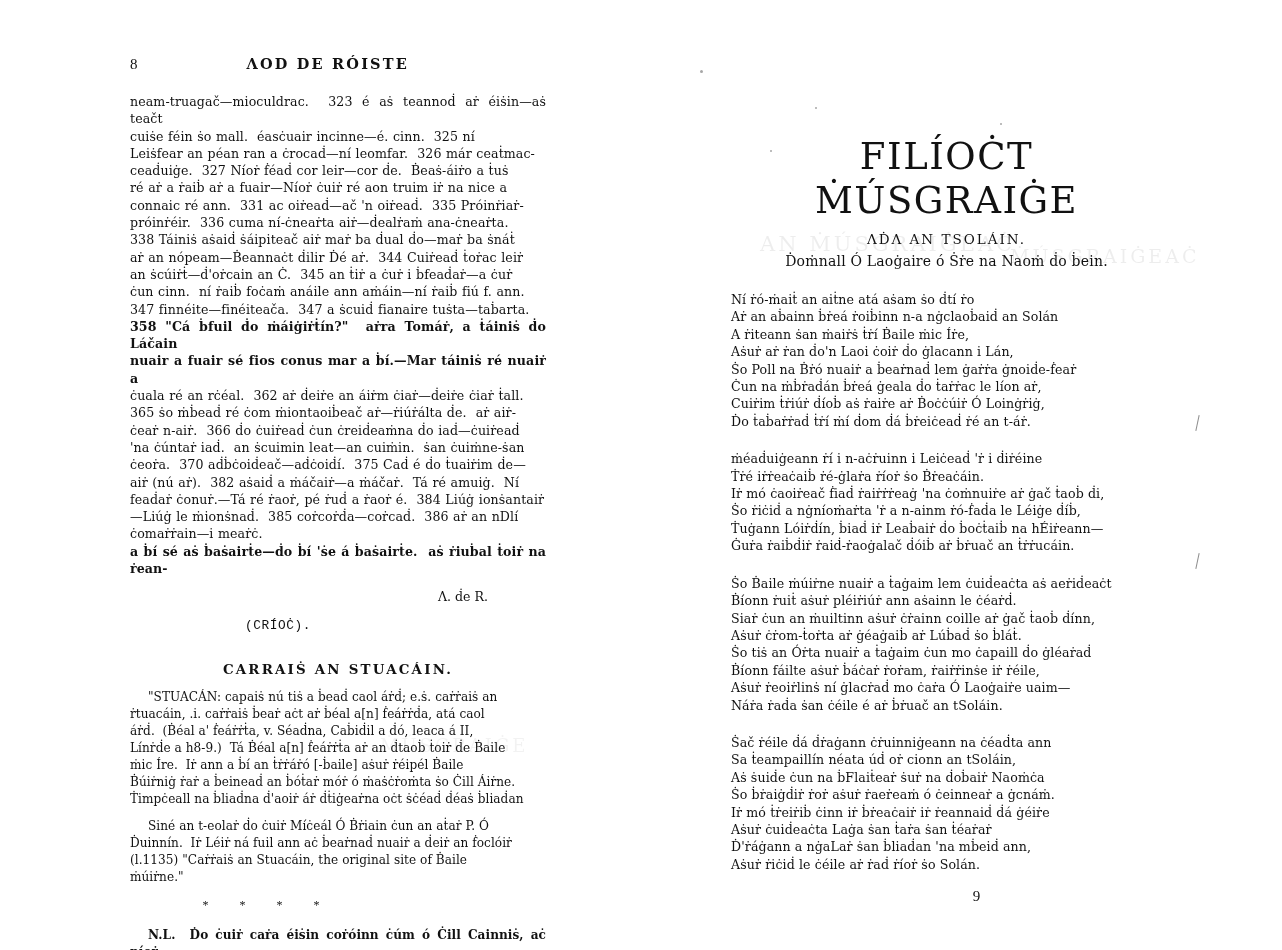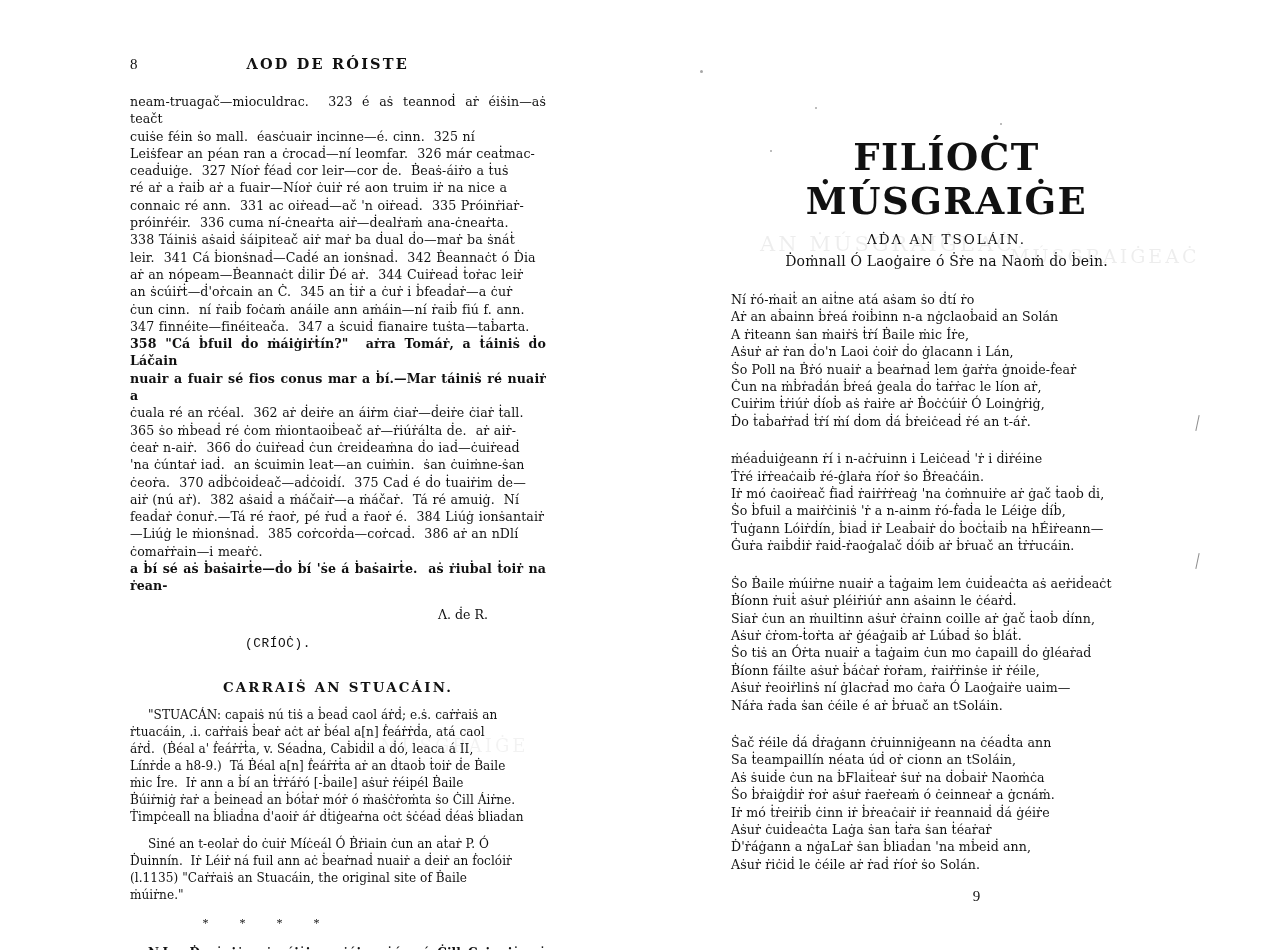--- a/index.html
+++ b/index.html
@@ -116,21 +116,21 @@
     padding-right: 140px;
   }
 
   
   .poem-title {
     text-align: center;
     font-family: "DejaVu Serif", serif;
     font-size: 37px;
     line-height: 44px;
     letter-spacing: 1.5px;
-    font-weight: 700;
+    font-weight: 400;
     margin-top: 80px;
     margin-bottom: 8px;
   }
   .poem-sub {
     text-align: center;
     font-family: "DejaVu Serif", serif;
     font-size: 13.5px;
     letter-spacing: 2px;
     margin-bottom: 6px;
   }
@@ -200,21 +200,20 @@
 
     <div class="verse-block">
       <span class="ln">neam-truagač—mioculdrac.  323 é aṡ teannoḋ aṙ éiṡin—aṡ teačt</span>
       <span class="ln">cuiṡe féin ṡo mall.  éasċuair incinne—é. cinn.  325 ní</span>
       <span class="ln">Leiṡfear an péan ran a ċrocaḋ—ní leomfar.  326 már ceaṫmac-</span>
       <span class="ln">ceaḋuiġe.  327 Níoṙ ḟéaḋ cor leir—cor ḋe.  Ḃeaṡ-áiṙo a ṫuṡ</span>
       <span class="ln">ré aṙ a ṙaiḃ aṙ a fuair—Níoṙ ċuiṙ ré aon truim iṙ na nice a</span>
       <span class="ln">connaic ré ann.  331 ac oiṙeaḋ—ač 'n oiṙeaḋ.  335 Próinṙiaṙ-</span>
       <span class="ln">próinṙéir.  336 cuma ní-ċneaṙta aiṙ—ḋealṙaṁ ana-ċneaṙta.</span>
       <span class="ln">338 Táiniṡ aṡaiḋ ṡáipiteač aiṙ maṙ ba ḋual ḋo—maṙ ba ṡnáṫ</span>
-      <span class="ln">leir.  341 Cá ḃionṡnaḋ—Caḋé an ionṡnaḋ.  342 Ḃeannaċt ó Ḋia</span>
       <span class="ln">aṙ an nópeam—Ḃeannaċt ḋilir Ḋé aṙ.  344 Cuiṙeaḋ ṫoṙac leiṙ</span>
       <span class="ln">an ṡcúiṙṫ—ḋ'oṙcain an Ċ.  345 an ṫiṙ a ċuṙ i ḃfeaḋaṙ—a ċuṙ</span>
       <span class="ln">ċun cinn.  ní ṙaiḃ foċaṁ anáile ann aṁáin—ní ṙaiḃ fiú f. ann.</span>
       <span class="ln">347 finnéite—finéiteača.  347 a ṡcuiḋ fianaire tuṡta—taḃarta.</span>
       <span class="ln bold-seg">358 "Cá ḃfuil ḋo ṁáiġiṙṫín?"  aṙra Tomáṙ, a ṫáiniṡ ḋo Láčain</span>
       <span class="ln bold-seg">nuair a fuair sé fios conus mar a ḃí.—Mar táiniṡ ré nuaiṙ a</span>
       <span class="ln">ċuala ré an rċéal.  362 aṙ ḋeiṙe an áiṙm ċiaṙ—ḋeiṙe ċiaṙ ṫall.</span>
       <span class="ln">365 ṡo ṁḃeaḋ ré ċom ṁiontaoiḃeač aṙ—ṙiúṙálta ḋe.  aṙ aiṙ-</span>
       <span class="ln">ċeaṙ n-aiṙ.  366 ḋo ċuiṙeaḋ ċun ċreiḋeaṁna ḋo iaḋ—ċuiṙeaḋ</span>
       <span class="ln">'na ċúntaṙ iaḋ.  an ṡcuimin leat—an cuiṁin.  ṡan ċuiṁne-ṡan</span>
@@ -272,21 +271,21 @@
       <span class="ln">Ṡo Poll na Ḃṙó nuaiṙ a ḃeaṙnaḋ lem ġaṙṙa ġnoiḋe-ḟeaṙ</span>
       <span class="ln">Ċun na ṁḃṙaḋán ḃṙeá ġeala ḋo ṫaṙṙac le líon aṙ,</span>
       <span class="ln">Cuiṙim ṫṙiúṙ ḋíoḃ aṡ ṙaiṙe aṙ Ḃoċċúiṙ Ó Loinġṙiġ,</span>
       <span class="ln">Ḋo ṫaḃaṙṙaḋ ṫṙí ṁí ḋom ḋá ḃṙeiċeaḋ ṙé an t-áṙ.</span>
     </div>
 
     <div class="stanza">
       <span class="ln">ṁéaḋuiġeann ṙí i n-aċṙuinn i Leiċeaḋ 'ṙ i ḋiṙéine</span>
       <span class="ln">Ṫṙé iṙṙeaċaiḃ ṙé-ġlaṙa ṙíoṙ ṡo Ḃṙeaċáin.</span>
       <span class="ln">Iṙ mó ċaoiṙeač ḟiaḋ ṙaiṙṙṙeaġ 'na ċoṁnuiṙe aṙ ġač ṫaoḃ ḋi,</span>
-      <span class="ln">Ṡo ḃfuil a maiṙċiniṡ 'ṙ a n-ainm ṙó-ḟaḋa le Léiġe ḋíḃ,</span>
+      <span class="ln">Ṡo ṙiċiḋ a nġníoṁaṙta 'ṙ a n-ainm ṙó-ḟaḋa le Léiġe ḋíḃ,</span>
       <span class="ln">Ṫuġann Lóiṙḋín, ḃiaḋ iṙ Leaḃaiṙ ḋo ḃoċṫaiḃ na hÉiṙeann—</span>
       <span class="ln">Ġuṙa ṙaiḃḋiṙ ṙaiḋ-ṙaoġalač ḋóiḃ aṙ ḃṙuač an ṫṙṙucáin.</span>
     </div>
 
     <div class="stanza">
       <span class="ln">Ṡo Ḃaile ṁúiṙne nuaiṙ a ṫaġaim lem ċuiḋeaċta aṡ aeṙiḋeaċt</span>
       <span class="ln">Ḃíonn ṙuiṫ aṡuṙ pléiṙiúṙ ann aṡainn le ċéaṙḋ.</span>
       <span class="ln">Siaṙ ċun an ṁuiltinn aṡuṙ ċṙainn coille aṙ ġač ṫaoḃ ḋínn,</span>
       <span class="ln">Aṡuṙ ċṙom-ṫoṙta aṙ ġéaġaiḃ aṙ Lúḃaḋ ṡo ḃláṫ.</span>
       <span class="ln">Ṡo tiṡ an Óṙta nuaiṙ a ṫaġaim ċun mo ċapaill ḋo ġléaṙaḋ</span>

